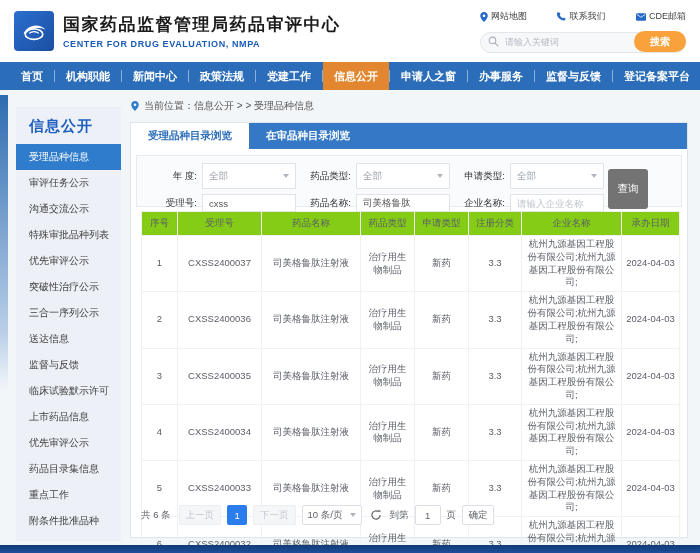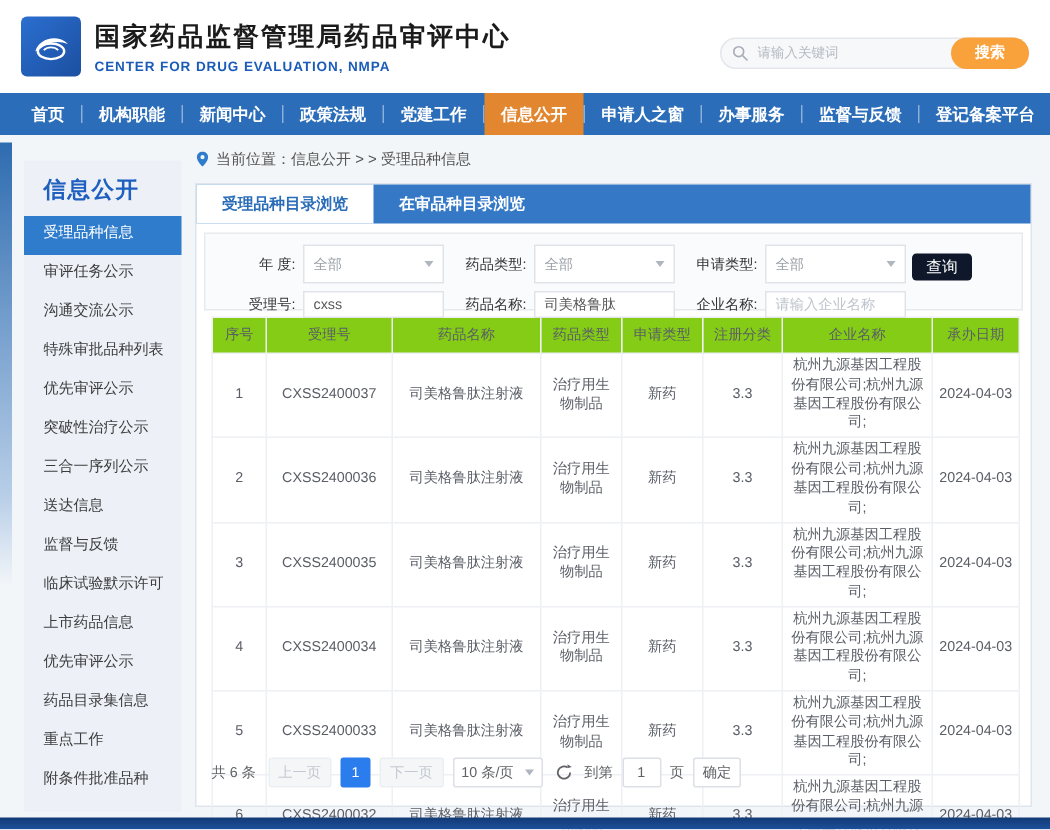--- a/index.html
+++ b/index.html
@@ -28,39 +28,39 @@
   .nav-item.active { background:#e2872f; }
   .nav-sep { width:1px; height:12px; background:rgba(255,255,255,.45); align-self:center; flex:0 0 auto; }
 
   
   .breadcrumb { position:absolute; top:99px; left:131px; display:flex; align-items:center; gap:5px; font-size:10px; color:#555; }
 
   
   .left-strip { position:absolute; left:0; top:95px; width:8px; height:296px; background:linear-gradient(#2e6cb0,#b9cfe8 80%,rgba(185,207,232,0)); }
   .sidebar { position:absolute; left:16px; top:107px; width:105px; height:434px; background:#edf1f7; }
   .sidebar-title { font-size:15px; font-weight:bold; color:#1e5fc0; padding:10px 0 8px 13px; letter-spacing:1px; }
-  .sidebar-item { height:26px; line-height:26px; font-size:10px; color:#3c3c3c; padding-left:13px; cursor:pointer; white-space:nowrap;font-family:Liberation Mono, monospace; }
+  .sidebar-item { height:26px; line-height:26px; font-size:10px; color:#3c3c3c; padding-left:13px; cursor:pointer; white-space:nowrap; }
   .sidebar-item.active { background:#2f7ccc; color:#fff; }
 
   
   .panel { position:absolute; left:130px; top:122px; width:558px; height:416px; background:#fff; border:1px solid #dfe5ec; }
   .tabbar { height:26px; background:#3579c6; display:flex; }
   .tab { width:118px; display:flex; align-items:center; justify-content:center; font-size:10.5px; font-weight:bold; color:#fff; cursor:pointer; white-space:nowrap; }
   .tab.active { background:#fff; color:#2a6db8; }
 
   
   .filterbox { margin:6px 5px 0 5px; border:1px solid #e7ebf0; background:#fafbfc; height:52px; position:relative; padding:7px 0 0 12px; }
   .filter-row { display:flex; margin-bottom:5px; }
   .fgroup { display:flex; align-items:center; width:154px; flex:0 0 auto; }
   .flabel { width:48px; text-align:right; font-size:9.5px; color:#333; margin-right:5px; white-space:nowrap; }
   .fselect { width:94px; height:18px; border:1px solid #e0e4e9; background:#fff; font-size:9.5px; color:#9aa0a8; display:flex; align-items:center; justify-content:space-between; padding:12px 6px; cursor:pointer; }
   .caret { width:0; height:0; border-left:3.5px solid transparent; border-right:3.5px solid transparent; border-top:4px solid #b0b6c0; }
   .finput { width:94px; height:18px; border:1px solid #e0e4e9; background:#fff; font-size:9.5px; color:#555; padding:0 6px; font-family:"Liberation Sans",sans-serif; outline:none; }
   .finput::placeholder { color:#bfc4cc; }
-  .query-btn { position:absolute; right:33px; top:13px; width:40px; height:18px; background:#0f172a; color:#fff; border:none; border-radius:3px; font-size:10.5px; cursor:pointer; font-family:"Liberation Sans",sans-serif; }
+  .query-btn { position:absolute; right:33px; top:13px; width:40px; height:40px; background:#737373; color:#fff; border:none; border-radius:3px; font-size:10.5px; cursor:pointer; font-family:"Liberation Sans",sans-serif; }
 
   
   .data-table { margin:4px 10px 0 10px; border-collapse:collapse; table-layout:fixed; width:538px; font-size:9.5px; }
   .data-table th { background:#84cc16; color:#5a5e66; font-weight:normal; height:24px; border:1px solid #eef0f3; padding:0 2px; }
   .data-table td { border:1px solid #eef0f3; color:#5a5e66; text-align:center; height:45px; padding:2px 3px; line-height:1.35; overflow:hidden; }
 
   
   .pagination { position:absolute; left:10px; bottom:12px; display:flex; align-items:center; font-size:9.5px; color:#606266; gap:6px; }
   .pg-total { margin-right:2px; white-space:nowrap; }
   .pg-btn { min-width:40px; height:20px; display:flex; align-items:center; justify-content:center; border-radius:2px; background:#f4f6f8; color:#c3c8d0; border:1px solid #eceff2; cursor:pointer; white-space:nowrap; padding:0 6px; }
@@ -85,20 +85,41 @@
         <path d="M7 24c2-8 12-13 21-10 4 1.5 6 4 6 4-7-3-16-2-22 3-3 2.5-5 3-5 3z" fill="#fff"></path>
         <ellipse cx="20" cy="24" rx="11" ry="6.5" fill="none" stroke="#fff" stroke-width="2"></ellipse>
         <path d="M14 23c3-3 9-3 12 0" fill="none" stroke="#fff" stroke-width="1.6"></path>
       </svg>
     </div>
     <div class="title-block">
       <div class="site-title">国家药品监督管理局药品审评中心</div>
       <div class="site-subtitle">CENTER FOR DRUG EVALUATION, NMPA</div>
     </div>
     <div class="header-right">
+      <div class="quick-links">
+        <span class="quick-link">
+          <svg width="8" height="10" viewBox="0 0 12 16">
+              <path d="M6 0C2.7 0 0 2.7 0 6c0 4.5 6 10 6 10s6-5.5 6-10C12 2.7 9.3 0 6 0zm0 8.2A2.2 2.2 0 1 1 6 3.8a2.2 2.2 0 0 1 0 4.4z" fill="#2468c8"></path>
+            </svg>
+          <span>网站地图</span>
+        </span>
+        <span class="quick-link">
+          <svg width="9" height="9" viewBox="0 0 16 16">
+              <path d="M3.5.5l2.8 2.8-1.6 2a10 10 0 0 0 6 6l2-1.6 2.8 2.8-2 2.3c-1.3.8-6 .2-9.8-3.6C-.1 7.4-.7 2.8.1 1.5L3.5.5z" fill="#2468c8"></path>
+            </svg>
+          <span>联系我们</span>
+        </span>
+        <span class="quick-link">
+          <svg width="10" height="8" viewBox="0 0 16 12">
+              <rect width="16" height="12" rx="1.5" fill="#2468c8"></rect>
+              <path d="M1 1.5l7 5 7-5" stroke="#fff" stroke-width="1.3" fill="none"></path>
+            </svg>
+          <span>CDE邮箱</span>
+        </span>
+      </div>
       <div class="search-bar">
         <svg class="search-icon" width="11" height="11" viewBox="0 0 16 16">
             <circle cx="6.5" cy="6.5" r="4.8" fill="none" stroke="#a8aeb8" stroke-width="1.6"></circle>
             <path d="M10.3 10.3L15 15" stroke="#a8aeb8" stroke-width="1.6"></path>
           </svg>
         <input class="search-input" placeholder="请输入关键词" style="">
         <button class="search-btn">搜索</button>
       </div>
     </div>
   </header>

